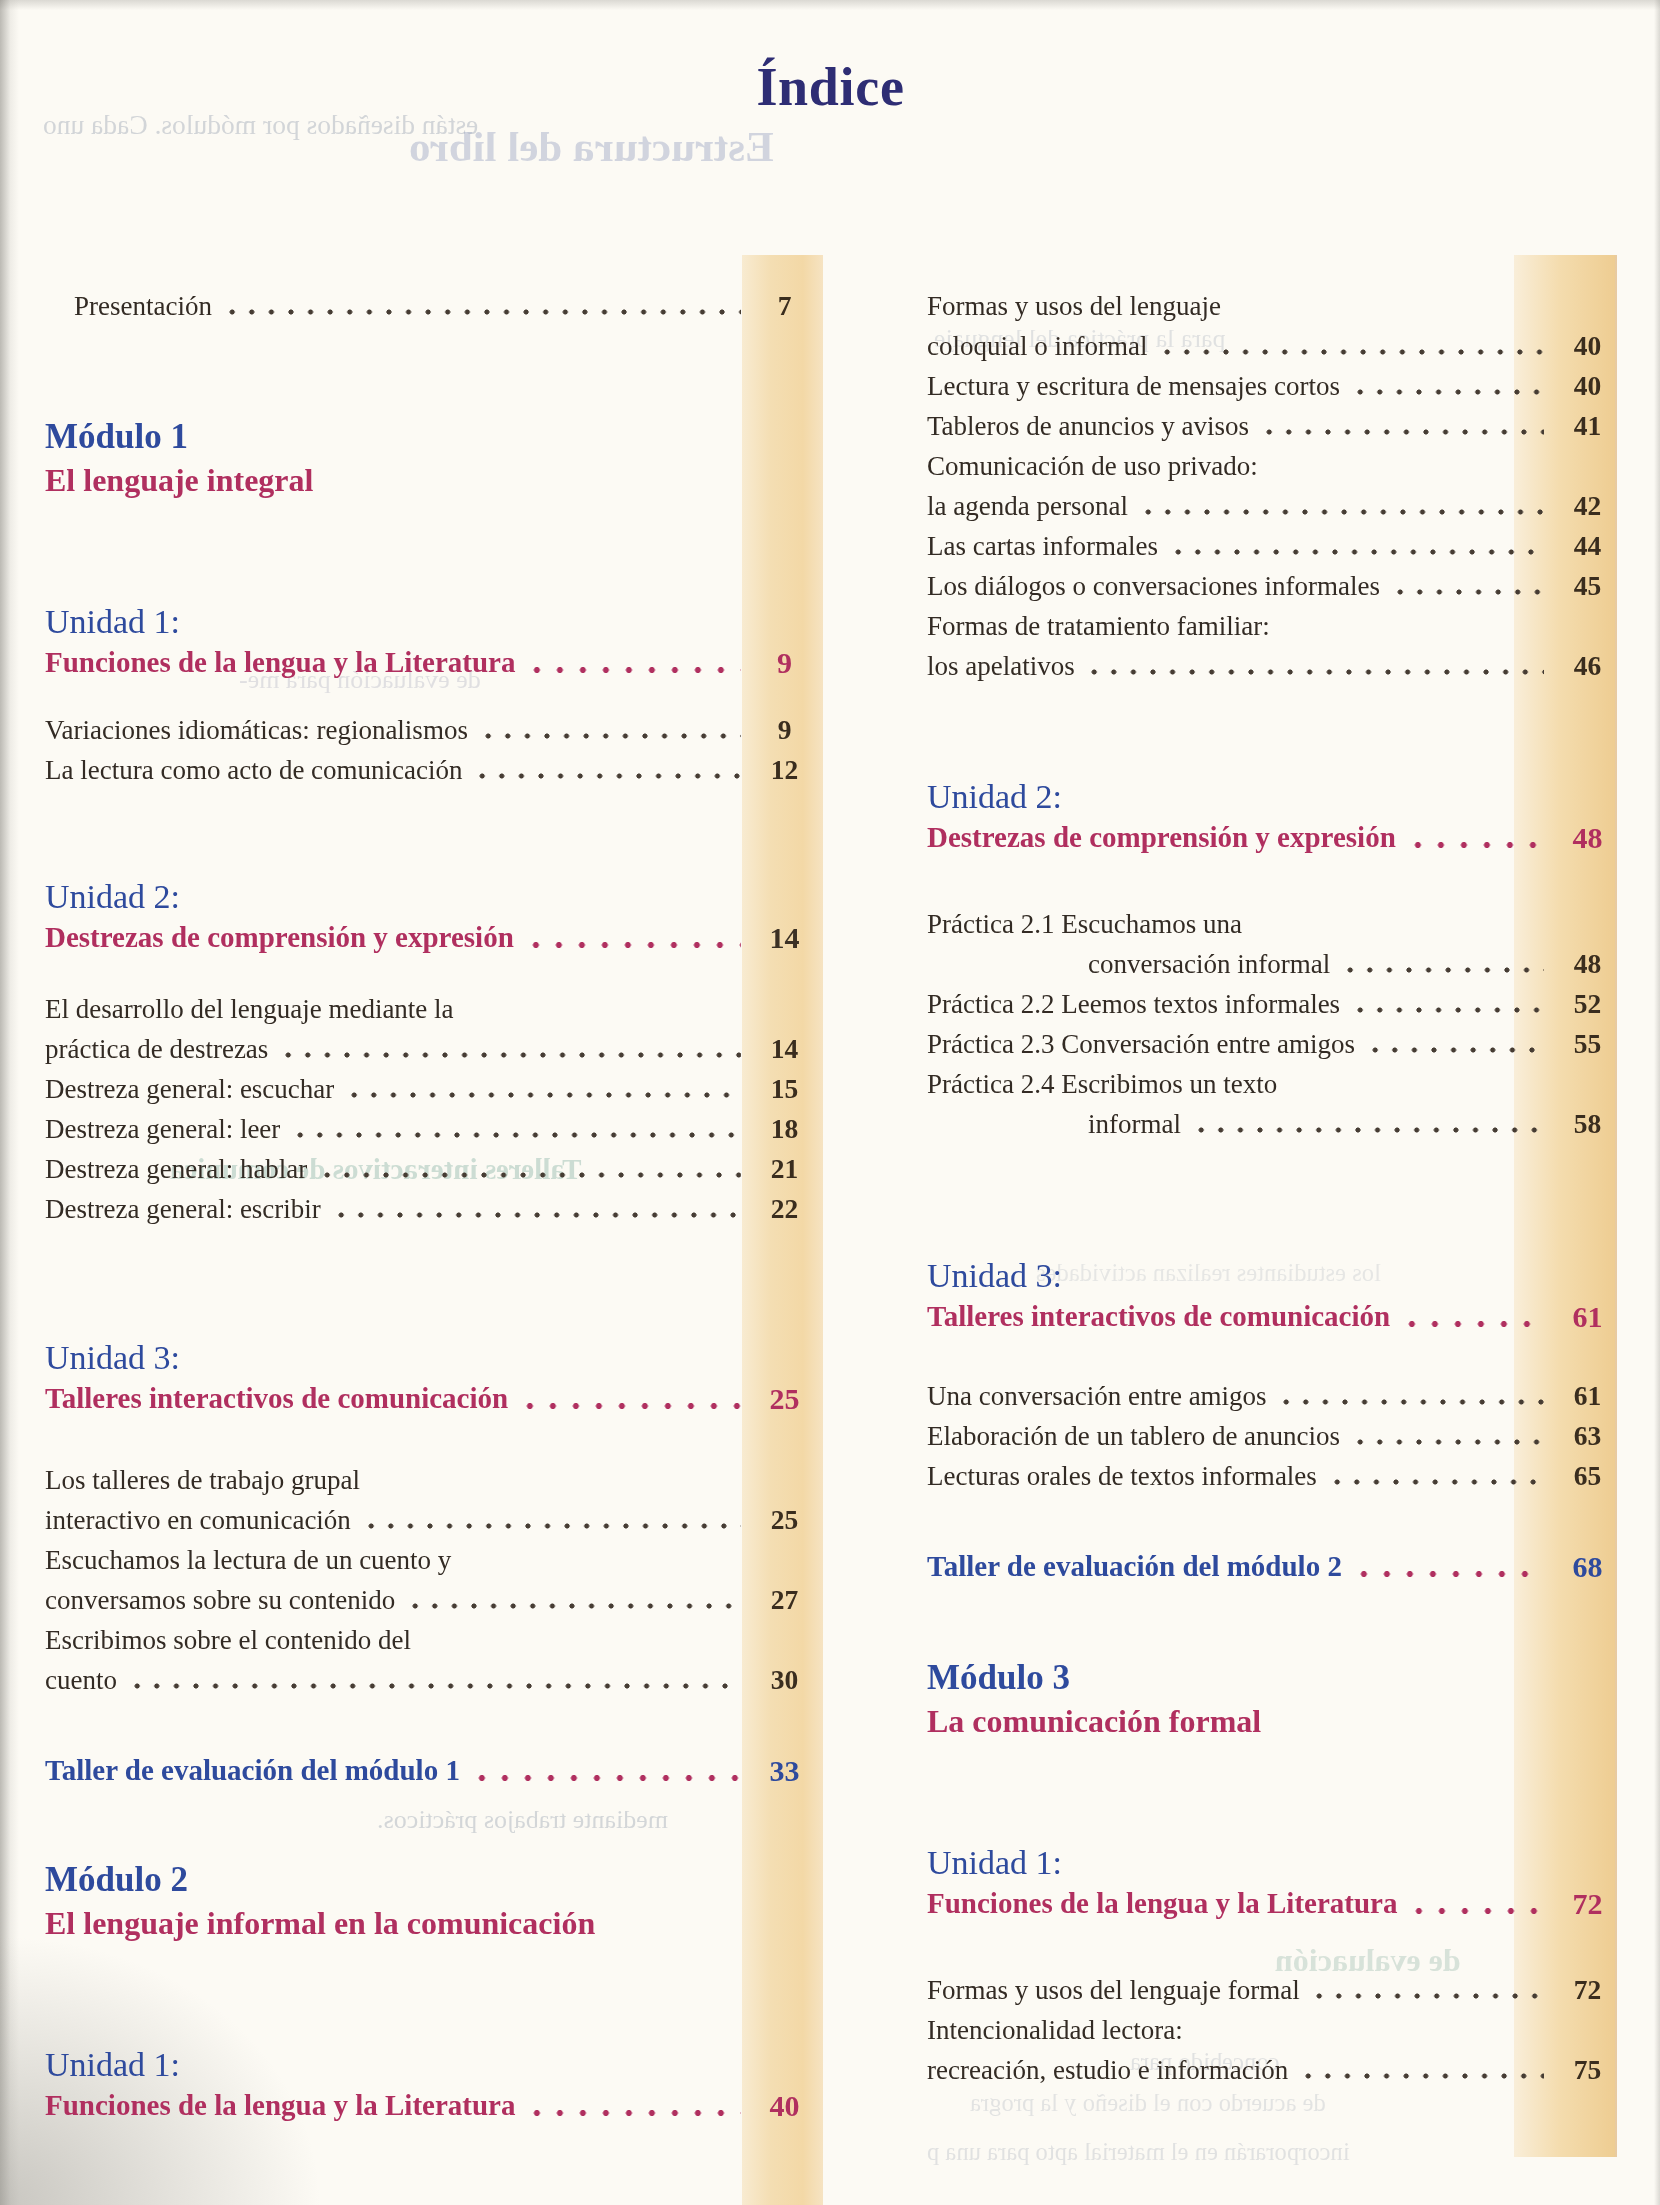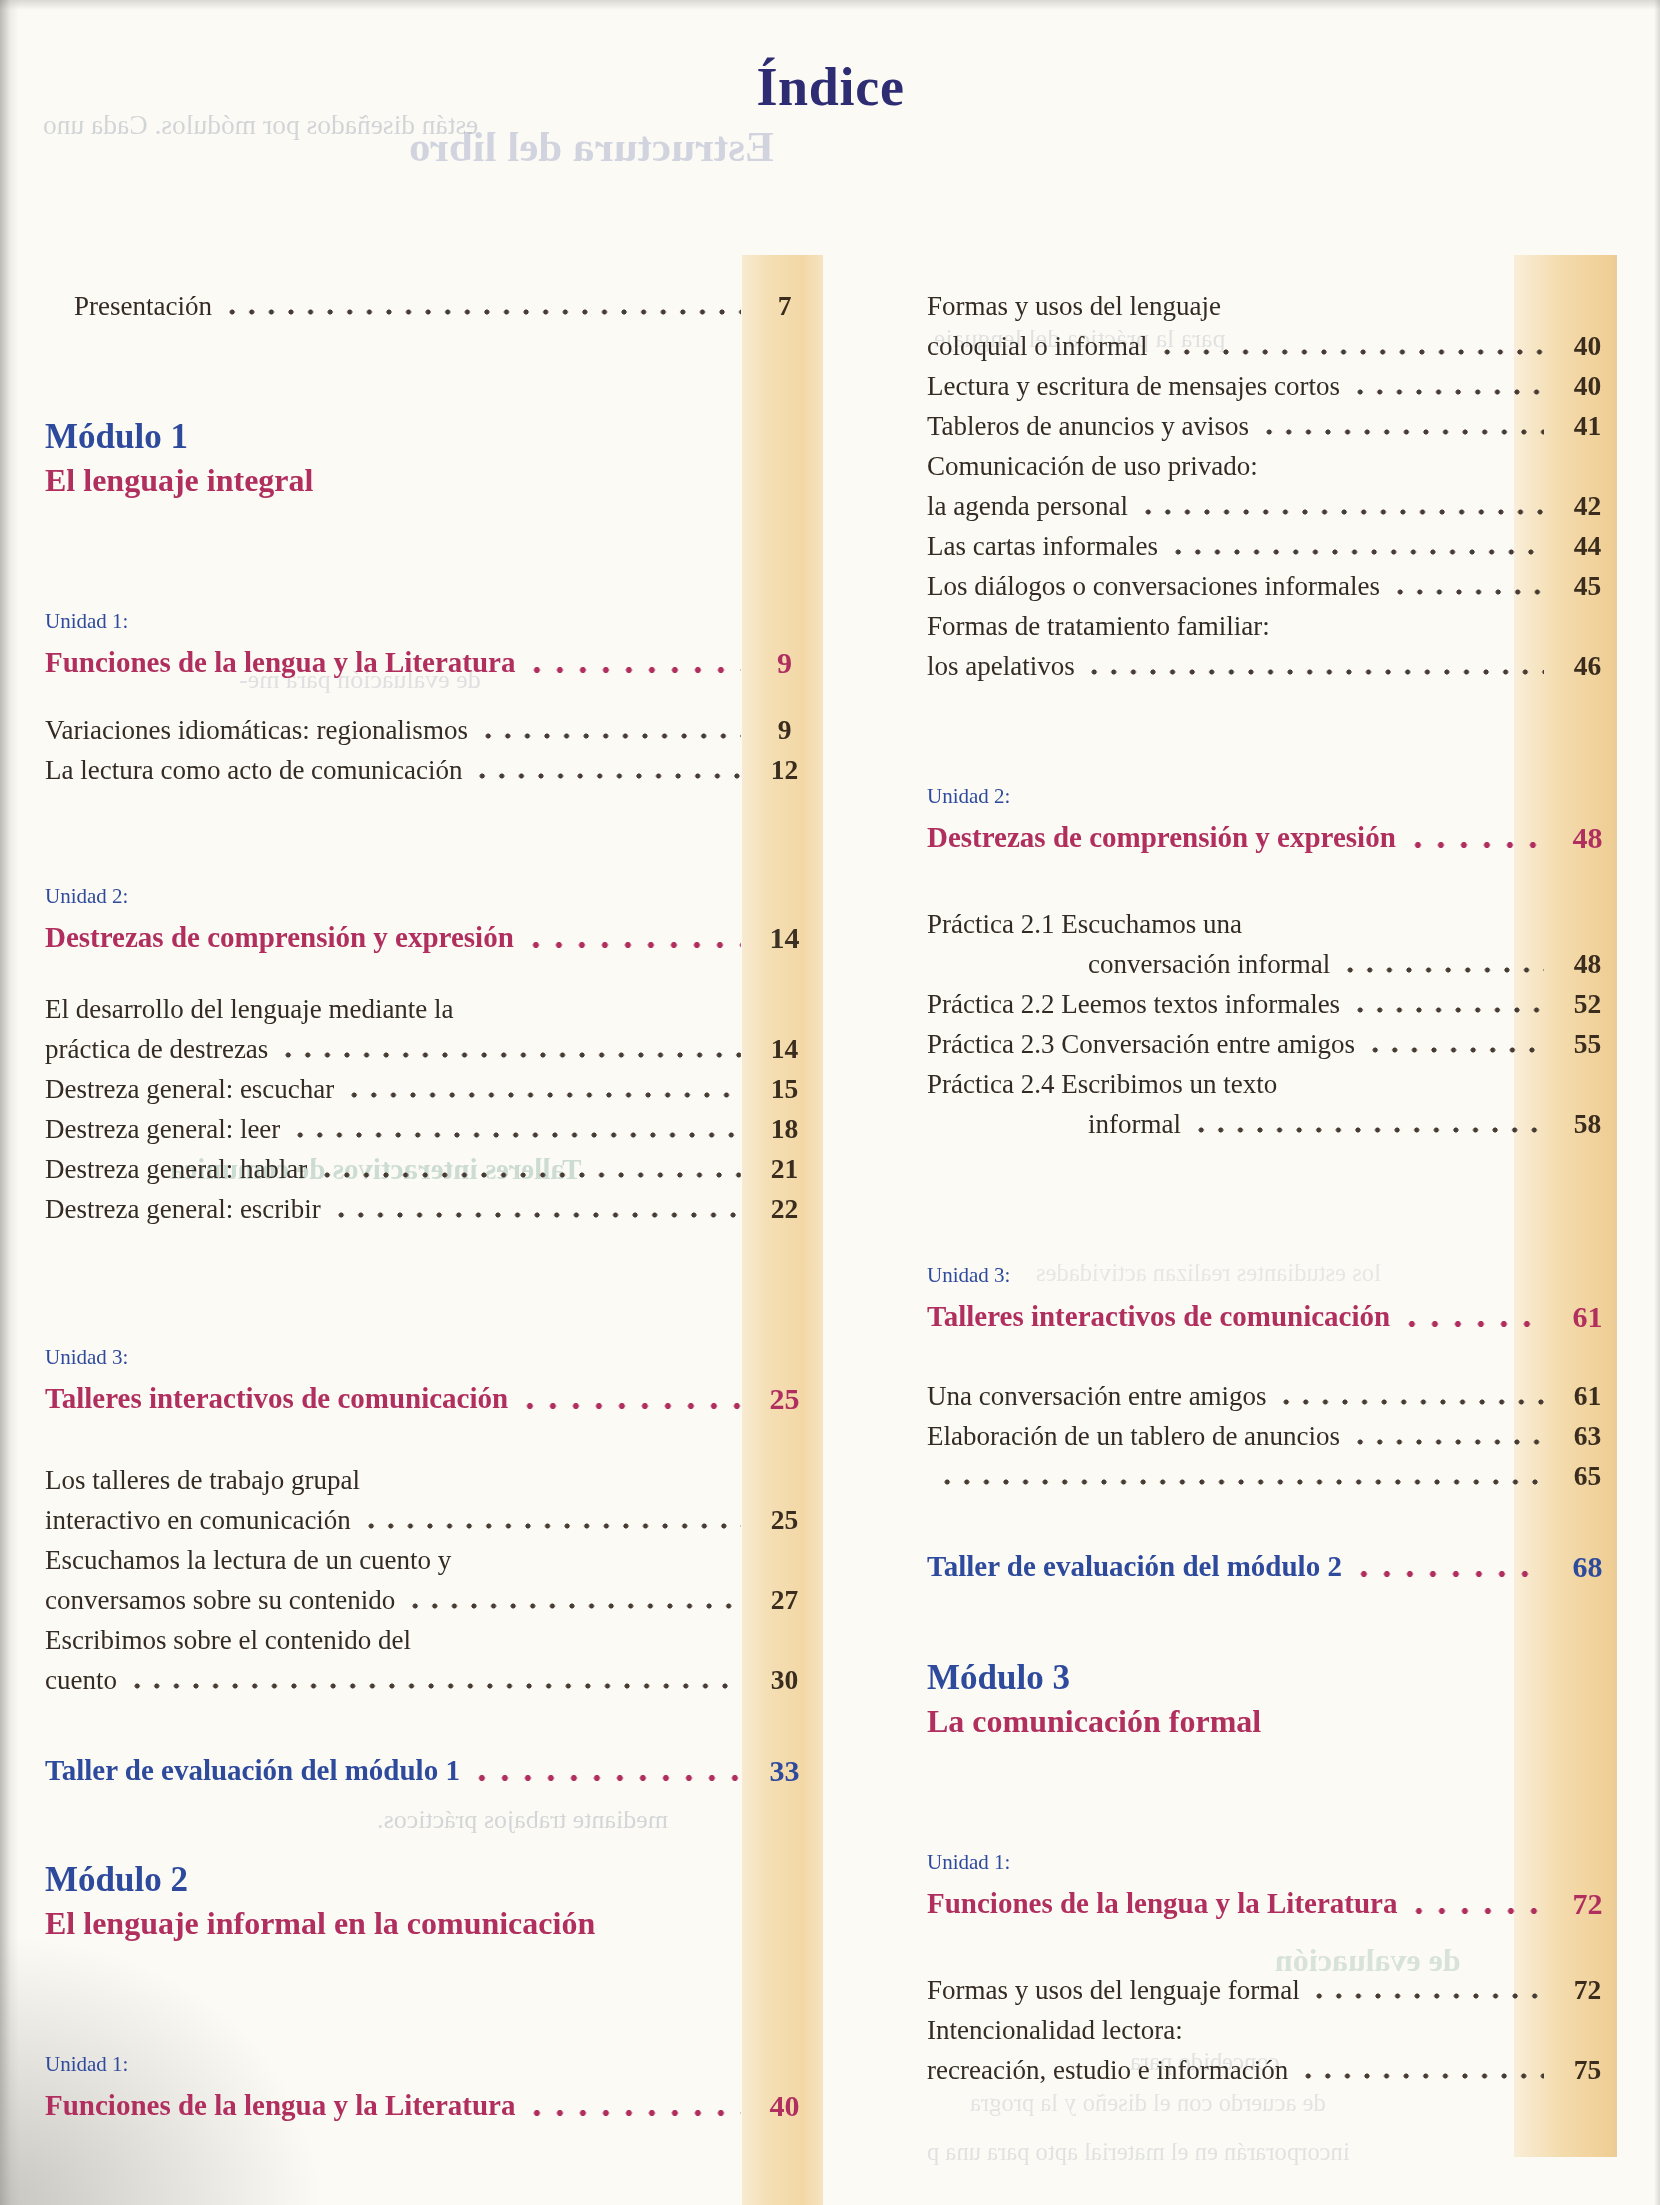--- a/index.html
+++ b/index.html
@@ -93,21 +93,21 @@
   .row.heading .leader{background-size:23px 10px;
     background-image:radial-gradient(circle,var(--crimson) 2.8px,rgba(0,0,0,0) 3.3px);}
   .accent-crimson .txt,.accent-crimson .num{color:var(--crimson);}
   .accent-blue .txt,.accent-blue .num{color:var(--blue);}
   .accent-blue .leader{background-image:radial-gradient(circle,var(--blue) 2.8px,rgba(0,0,0,0) 3.3px);
     background-size:23px 10px;}
   .num.dark{color:#3c3125 !important;}
 
   .module-title{font-size:35px;font-weight:bold;color:var(--blue);line-height:45px;}
   .module-subtitle{font-size:32px;font-weight:bold;color:var(--crimson);line-height:43px;}
-  .unit-label{font-size:21px;color:var(--blue);line-height:39px;}
+  .unit-label{font-size:34px;color:var(--blue);line-height:39px;}
 </style>
 </head>
 <body>
 
 <div class="page">
   <div class="scan-top"></div>
   <div class="scan-edge-left"></div>
   <div class="scan-edge-right"></div>
   <div class="scan-corner"></div>
 
@@ -350,20 +350,21 @@
           <span class="txt">Una conversación entre amigos</span>
           <span class="leader"></span>
           <span class="num">61</span>
         </div>
         <div class="row">
           <span class="txt">Elaboración de un tablero de anuncios</span>
           <span class="leader"></span>
           <span class="num">63</span>
         </div>
         <div class="row">
+          <span class="txt">Lecturas orales de textos informales</span>
           <span class="leader"></span>
           <span class="num">65</span>
         </div>
       </div>
       <div class="block">
         <div class="row heading accent-blue">
           <span class="txt">Taller de evaluación del módulo 2</span>
           <span class="leader"></span>
           <span class="num">68</span>
         </div>

